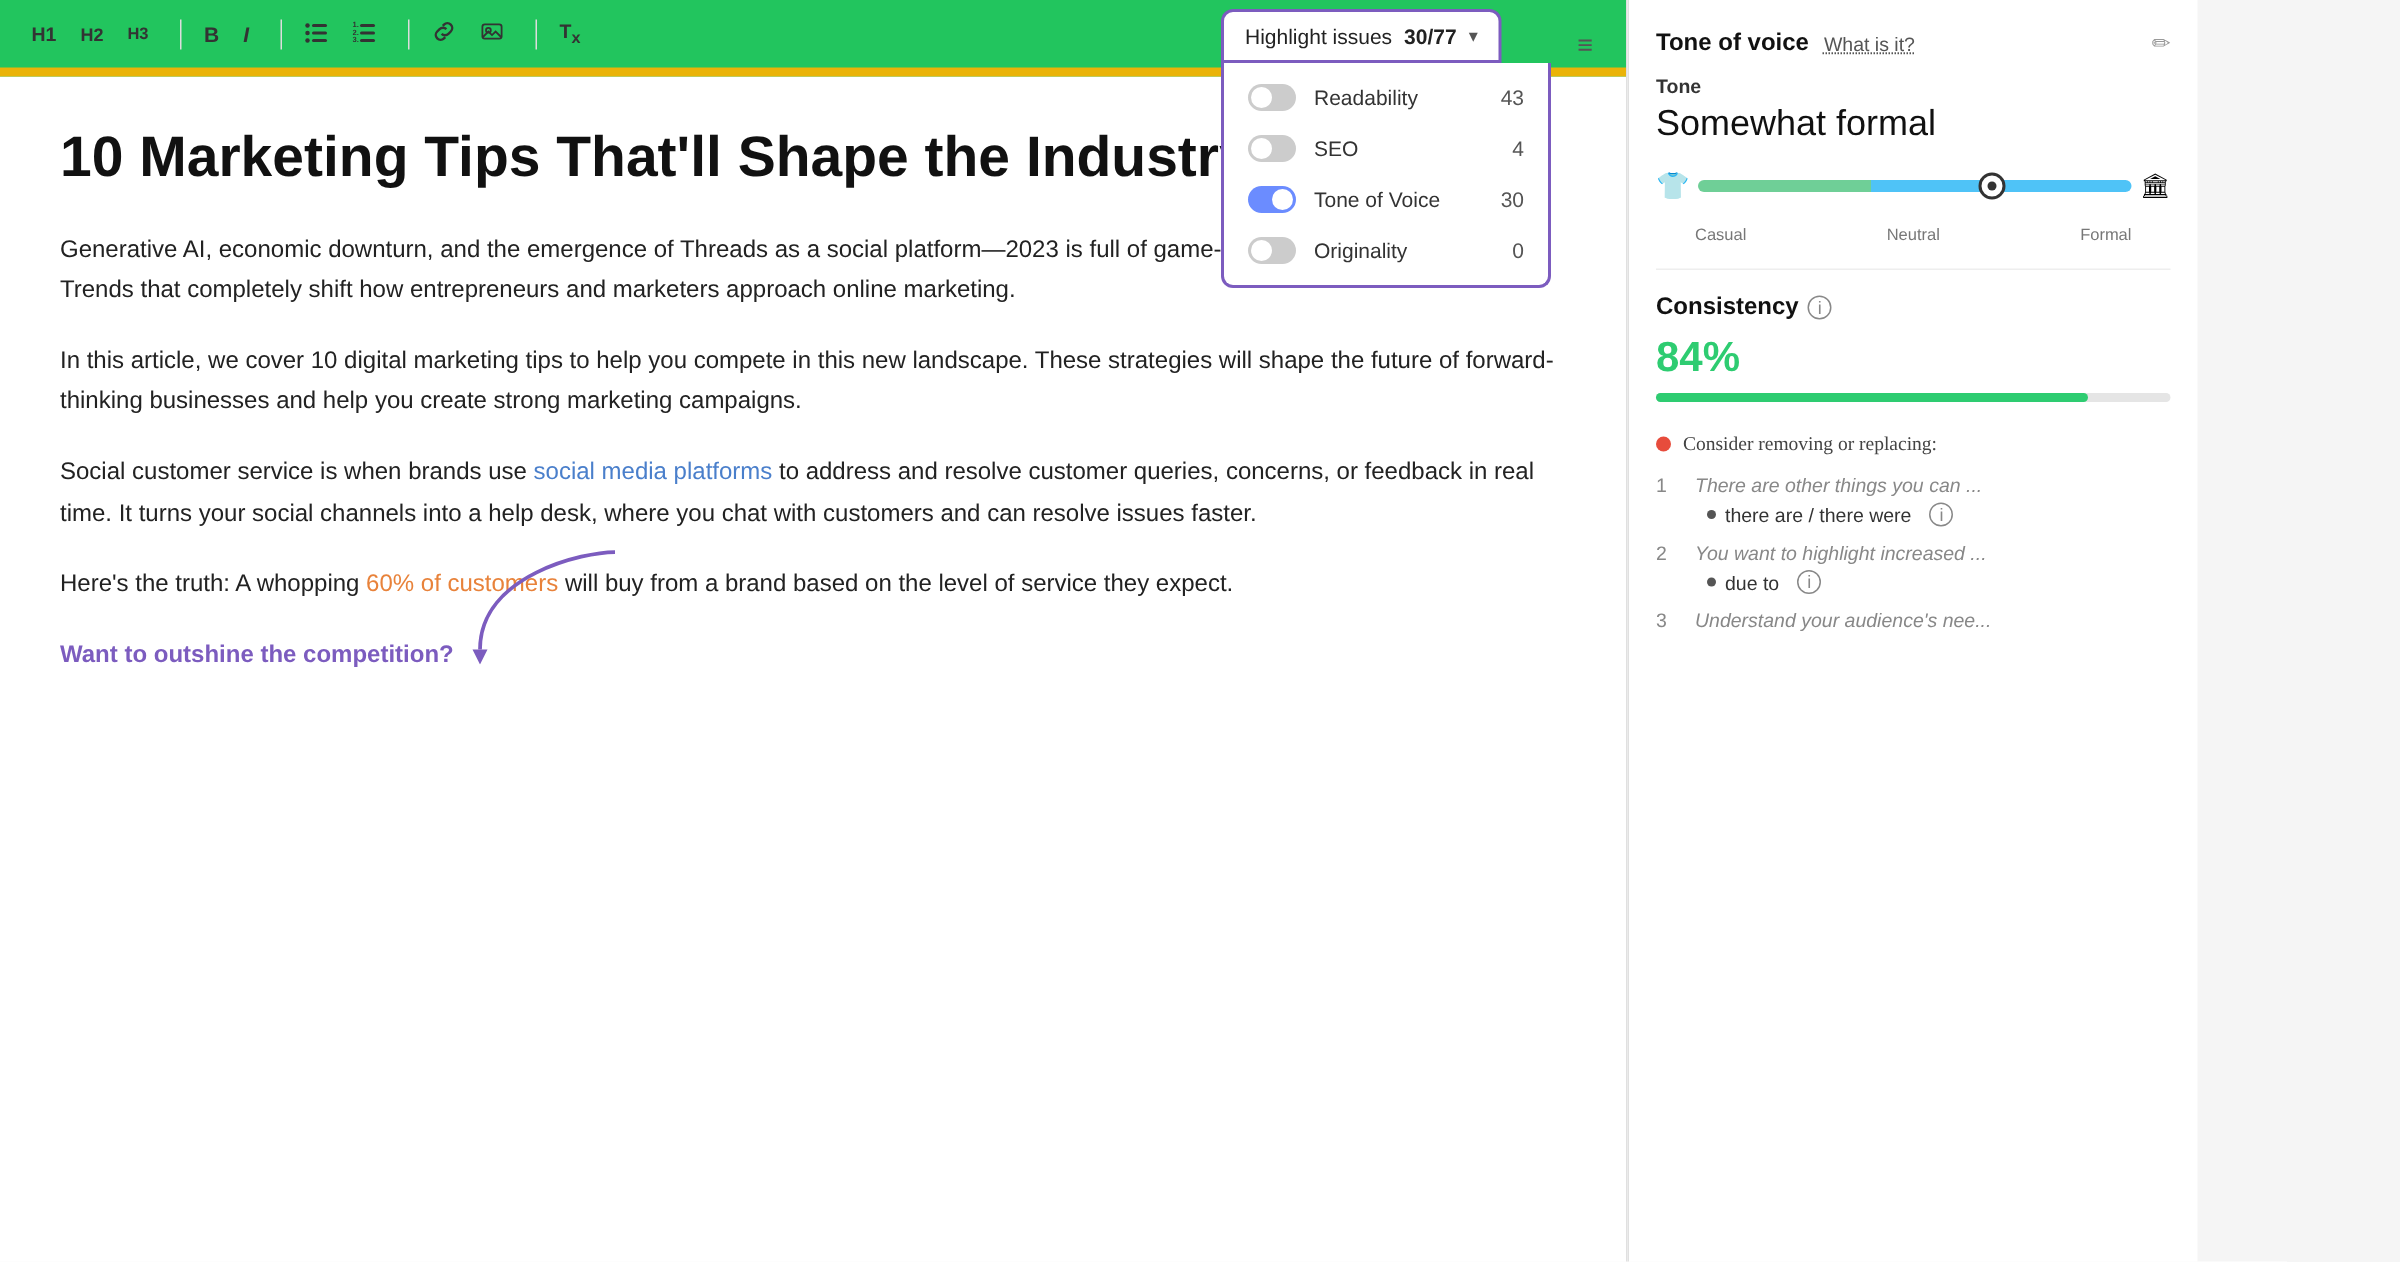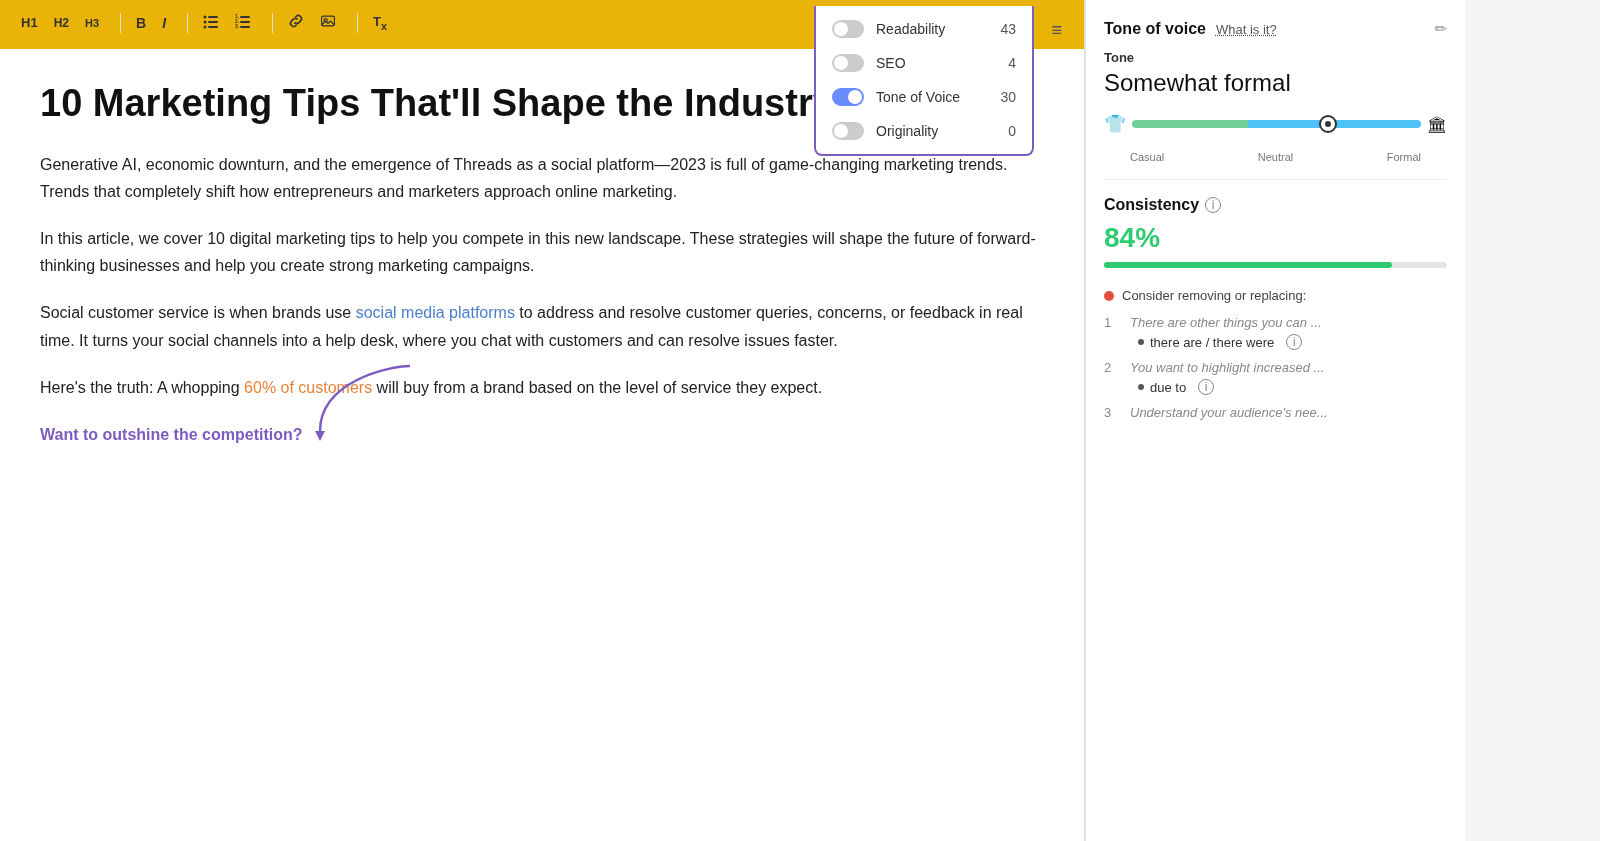--- a/index.html
+++ b/index.html
@@ -14,23 +14,23 @@
       border-right: 1px solid #e0e0e0;
       position: relative;
       max-width: 1085px;
     }
 
     
     .toolbar {
       display: flex;
       align-items: center;
       padding: 8px 14px;
-      border-bottom: 4px solid #eab308;
+      border-bottom: 6px solid #eab308;
       gap: 4px;
-      background: #eab308;
+      background: #22c55e;
       position: relative;
       z-index: 10;
     }
     .toolbar-group {
       display: flex;
       align-items: center;
       gap: 2px;
       margin-right: 6px;
     }
     .toolbar-btn {
@@ -291,20 +291,21 @@
       line-height: 1.5;
     }
 
     
     .issues-section { margin-top: 8px; }
     .issue-bullet {
       display: flex;
       align-items: flex-start;
       gap: 8px;
       margin-bottom: 12px;
+      font-family: Liberation Serif, serif;
     }
     .red-dot {
       width: 10px;
       height: 10px;
       border-radius: 50%;
       background: #e74c3c;
       flex-shrink: 0;
       margin-top: 3px;
     }
     .issue-text {
@@ -402,20 +403,25 @@
           <rect x="2" y="4" width="16" height="12" rx="2"></rect>
           <circle cx="7" cy="9" r="2"></circle>
           <path d="M2 15l5-5 3 3 3-3 5 5"></path>
         </svg>
       </button>
     </div>
     <div class="toolbar-divider"></div>
     <button class="toolbar-btn" style="font-size:13px;">T<sub>x</sub></button>
 
     <div class="highlight-dropdown">
+      <button class="highlight-btn">
+        <span>Highlight issues</span>
+        <span style="font-weight:600;">30/77</span>
+        <span class="chevron">▾</span>
+      </button>
       <div class="dropdown-menu">
 
         <div class="dropdown-item">
           <div class="toggle"></div>
           <span class="dropdown-item-label">Readability</span>
           <span class="dropdown-item-count">43</span>
         </div>
 
         <div class="dropdown-item">
           <div class="toggle"></div>

